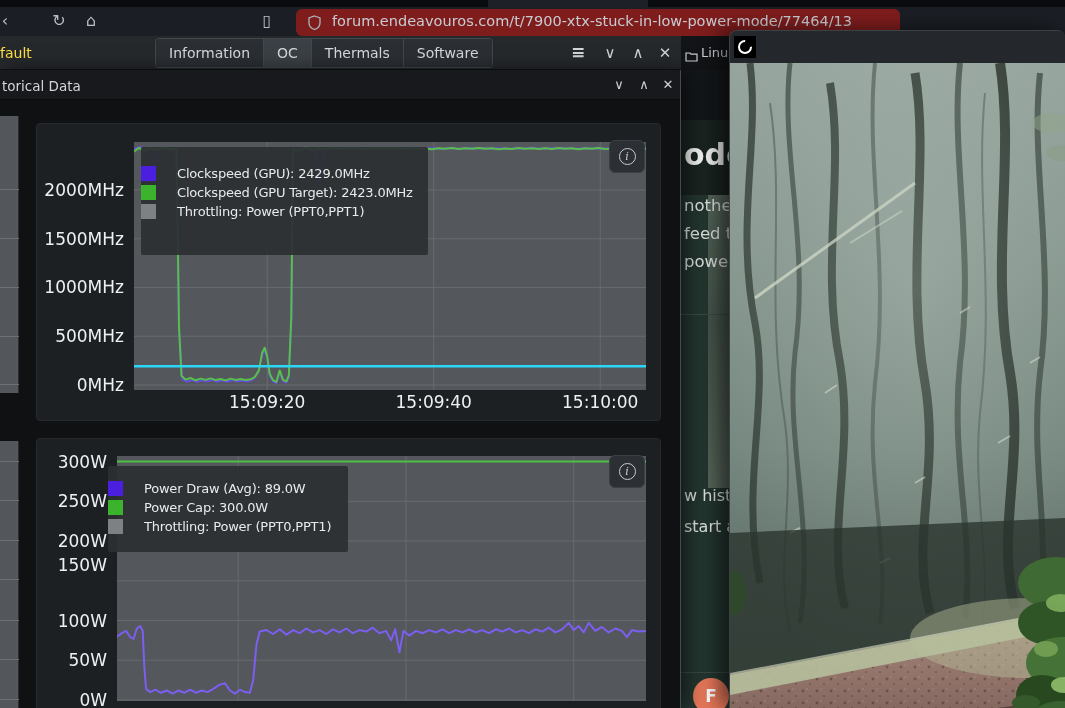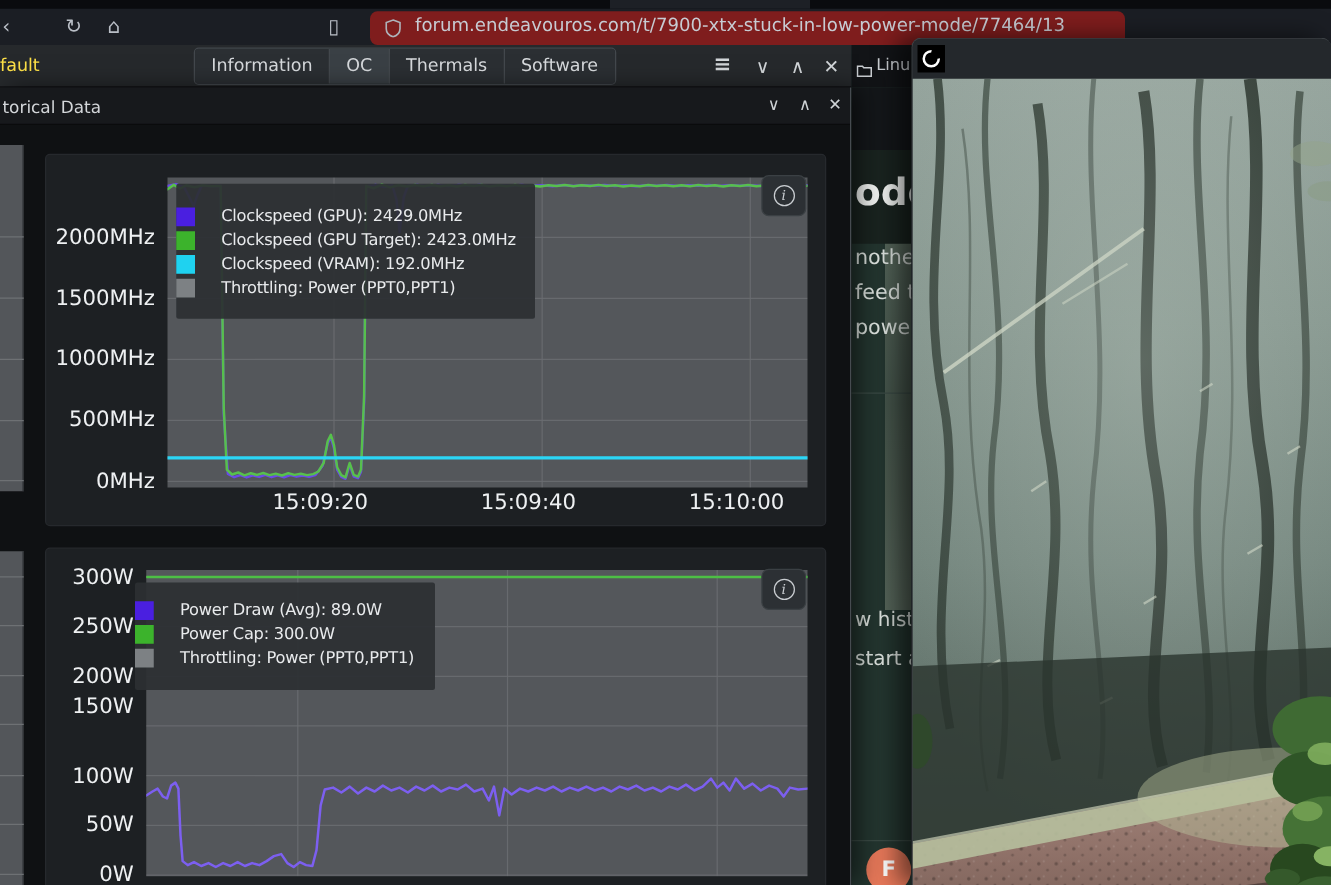--- a/index.html
+++ b/index.html
@@ -46,21 +46,21 @@
   #panel1 { left:36px; top:53px; }
   #panel2 { left:36px; top:368px; height:340px; }
   .plot-svg { position:absolute; background:#54575b; }
   #plot1 { left:97px; top:18px; }
   #plot2 { left:80px; top:17px; }
   .ylabels { position:absolute; }
   #ylab1 { left:0; top:18px; width:92px; height:248px; }
   #ylab2 { left:0; top:17px; width:75px; height:245px; }
   .ylabels div { position:absolute; right:5px; font-size:17px; color:#eef0f2; white-space:nowrap; }
   .xlabels { position:absolute; }
-  #xlab1 { left:86px; top:268px; width:512px; height:22px; }
+  #xlab1 { left:97px; top:268px; width:512px; height:22px; }
   .xlabels div { position:absolute; width:100px; text-align:center; font-size:17px; color:#eef0f2; }
   .legend { position:absolute; background:rgba(44,47,51,.93); border-radius:2px; }
   #legend1 { left:104px; top:23px; width:287px; height:108px; padding-top:17px; }
   #legend2 { left:71px; top:27px; width:240px; height:86px; padding-top:13px; }
   .legend-row { display:flex; align-items:center; height:19px; }
   .legend-swatch { width:15px; height:15px; margin-right:21px; flex:none; }
   .legend-label { font-size:13px; letter-spacing:-.2px; color:#e8eaec; white-space:nowrap; }
   .info-btn { position:absolute; left:572px; top:16px; width:36px; height:33px; background:#2c3034;
     border:1px solid #3b4044; border-radius:6px; display:flex; align-items:center; justify-content:center; }
   .info-circle { width:17px; height:17px; border:1.5px solid #c9cdd1; border-radius:50%;
@@ -194,24 +194,20 @@
         <div style="left: 416.211px; top: 0px;">15:10:00</div>
       </div>
     <div id="legend1" class="legend">
         <div class="legend-row">
           <span class="legend-swatch" style="background: rgb(74, 31, 224);"></span>
           <span class="legend-label">Clockspeed (GPU): 2429.0MHz</span>
         </div>
         <div class="legend-row">
           <span class="legend-swatch" style="background: rgb(60, 179, 44);"></span>
           <span class="legend-label">Clockspeed (GPU Target): 2423.0MHz</span>
-        </div>
-        <div class="legend-row">
-          <span class="legend-swatch" style="background: rgb(31, 210, 240);"></span>
-          <span class="legend-label">Clockspeed (VRAM): 192.0MHz</span>
         </div>
         <div class="legend-row">
           <span class="legend-swatch" style="background: rgb(125, 129, 132);"></span>
           <span class="legend-label">Throttling: Power (PPT0,PPT1)</span>
         </div>
       </div>
     <div class="info-btn">
       <span class="info-circle">i</span>
     </div>
   </div>

